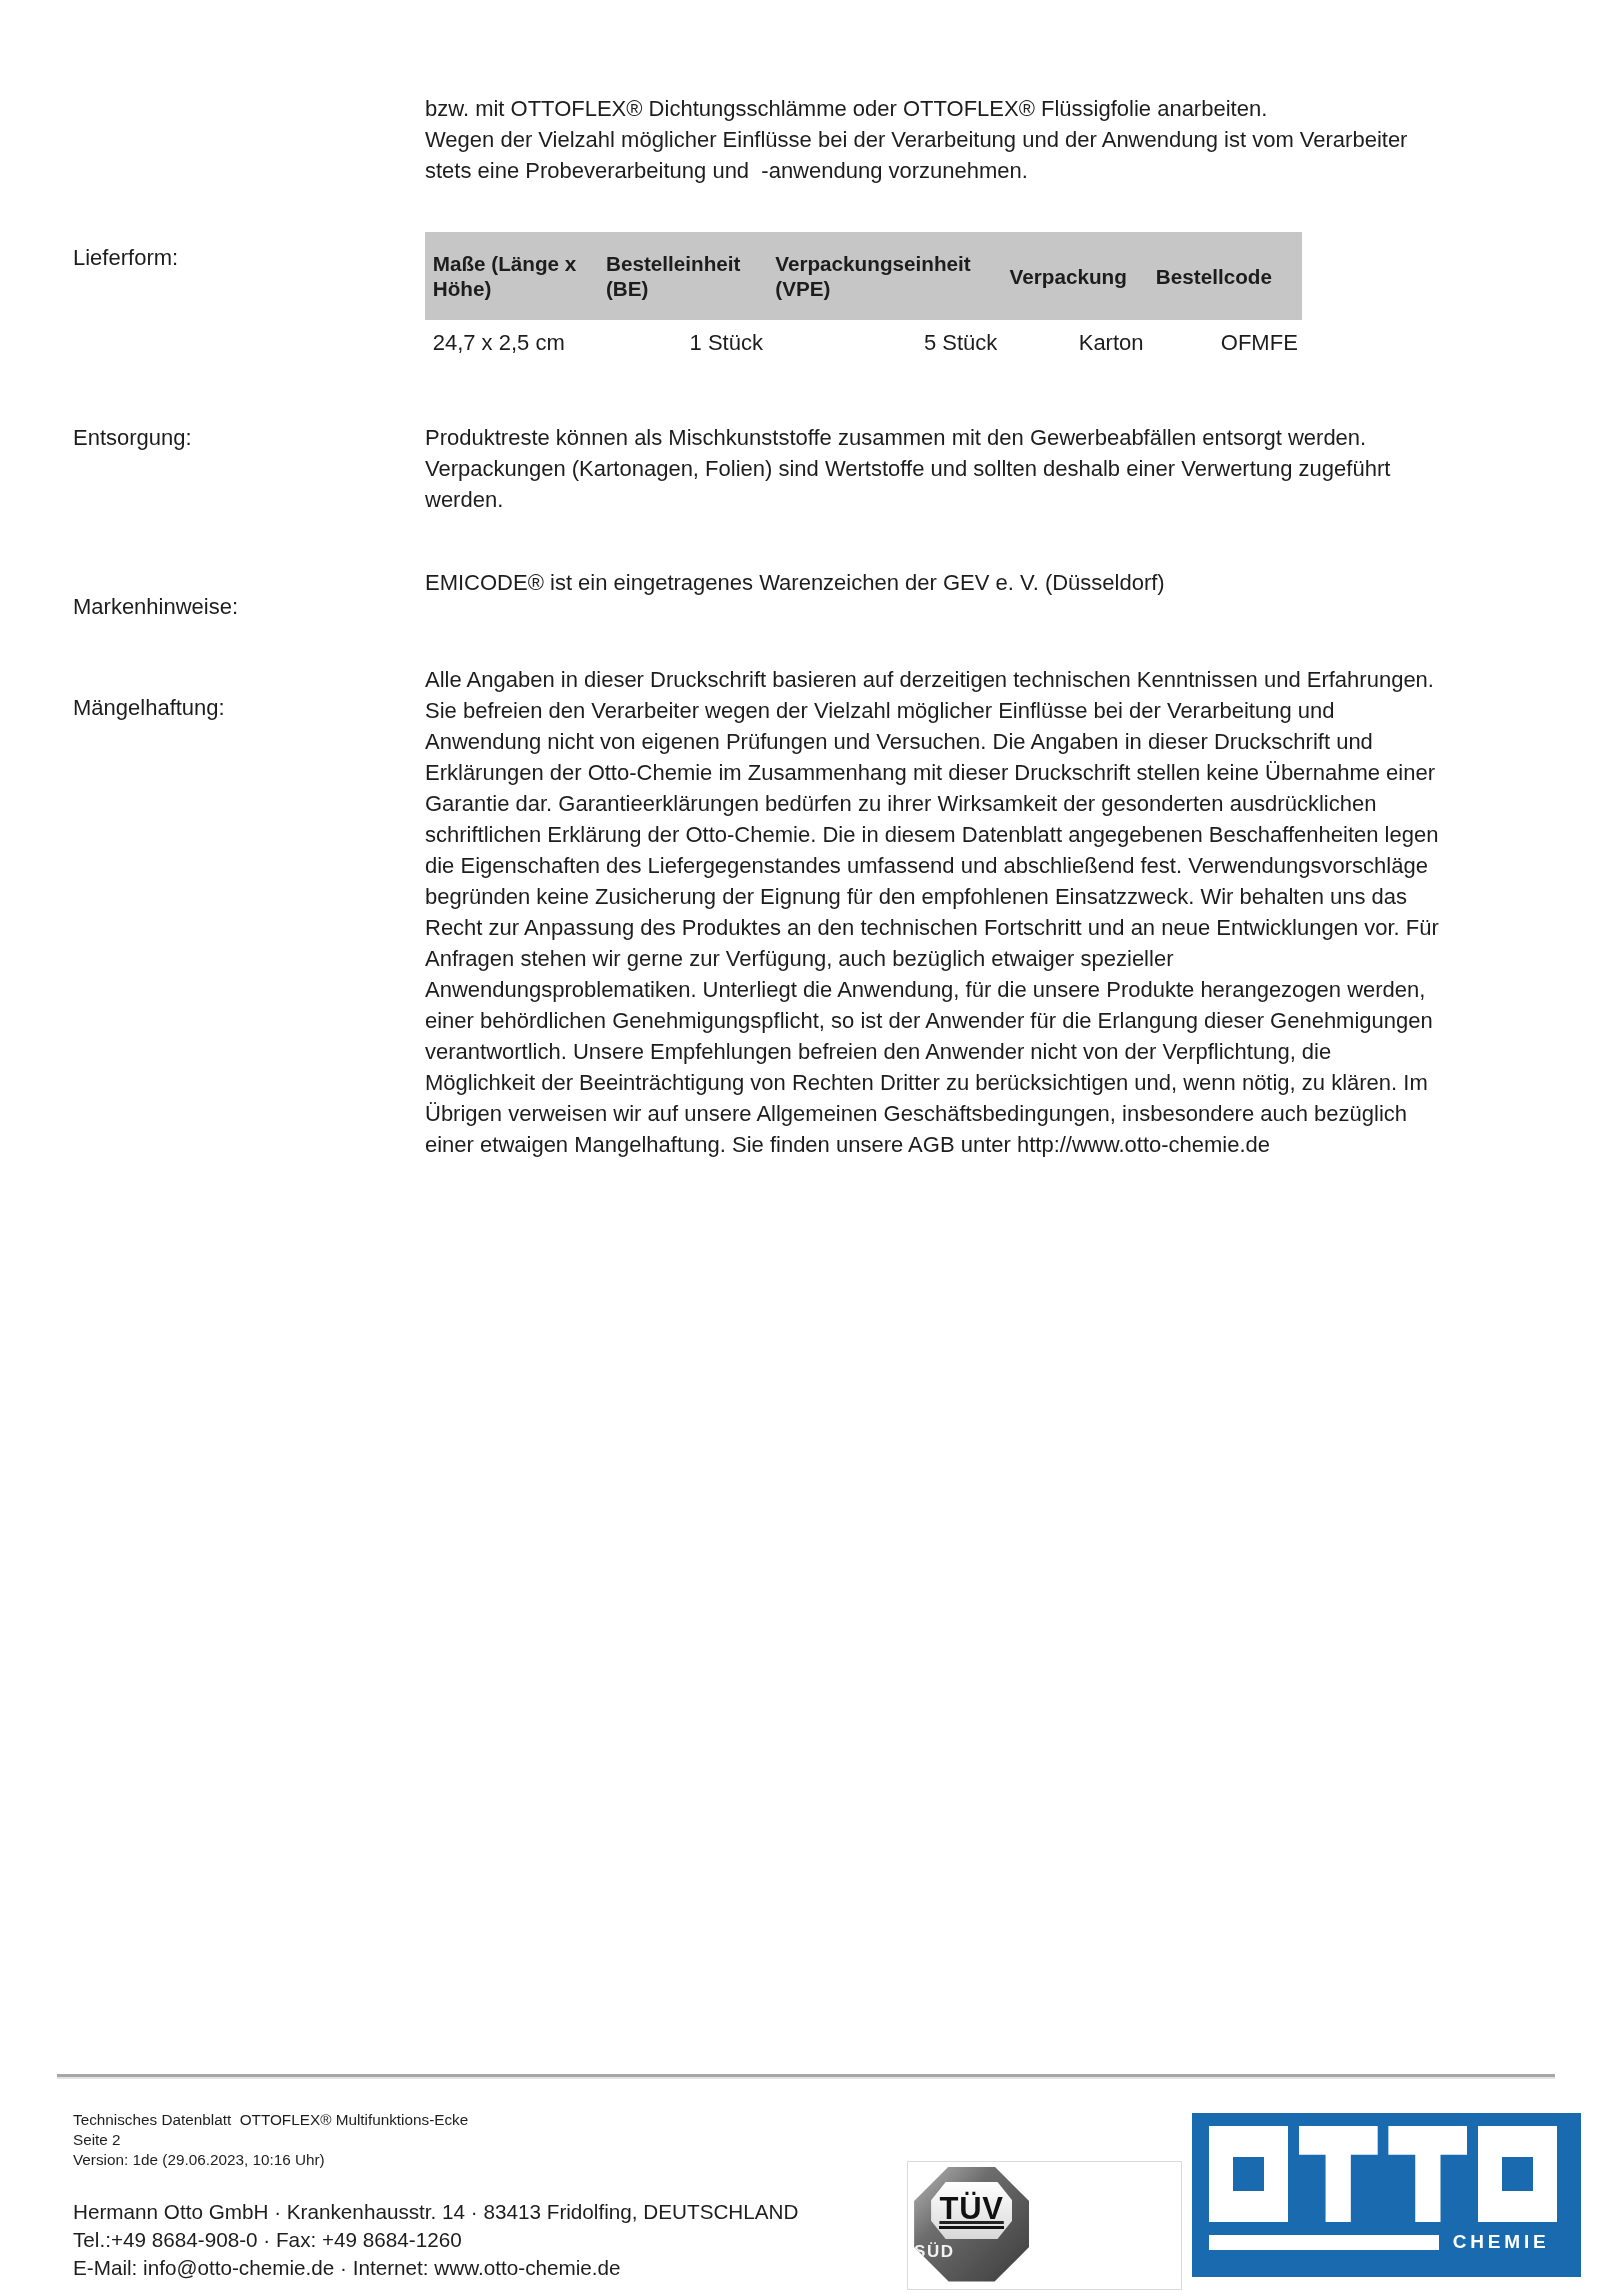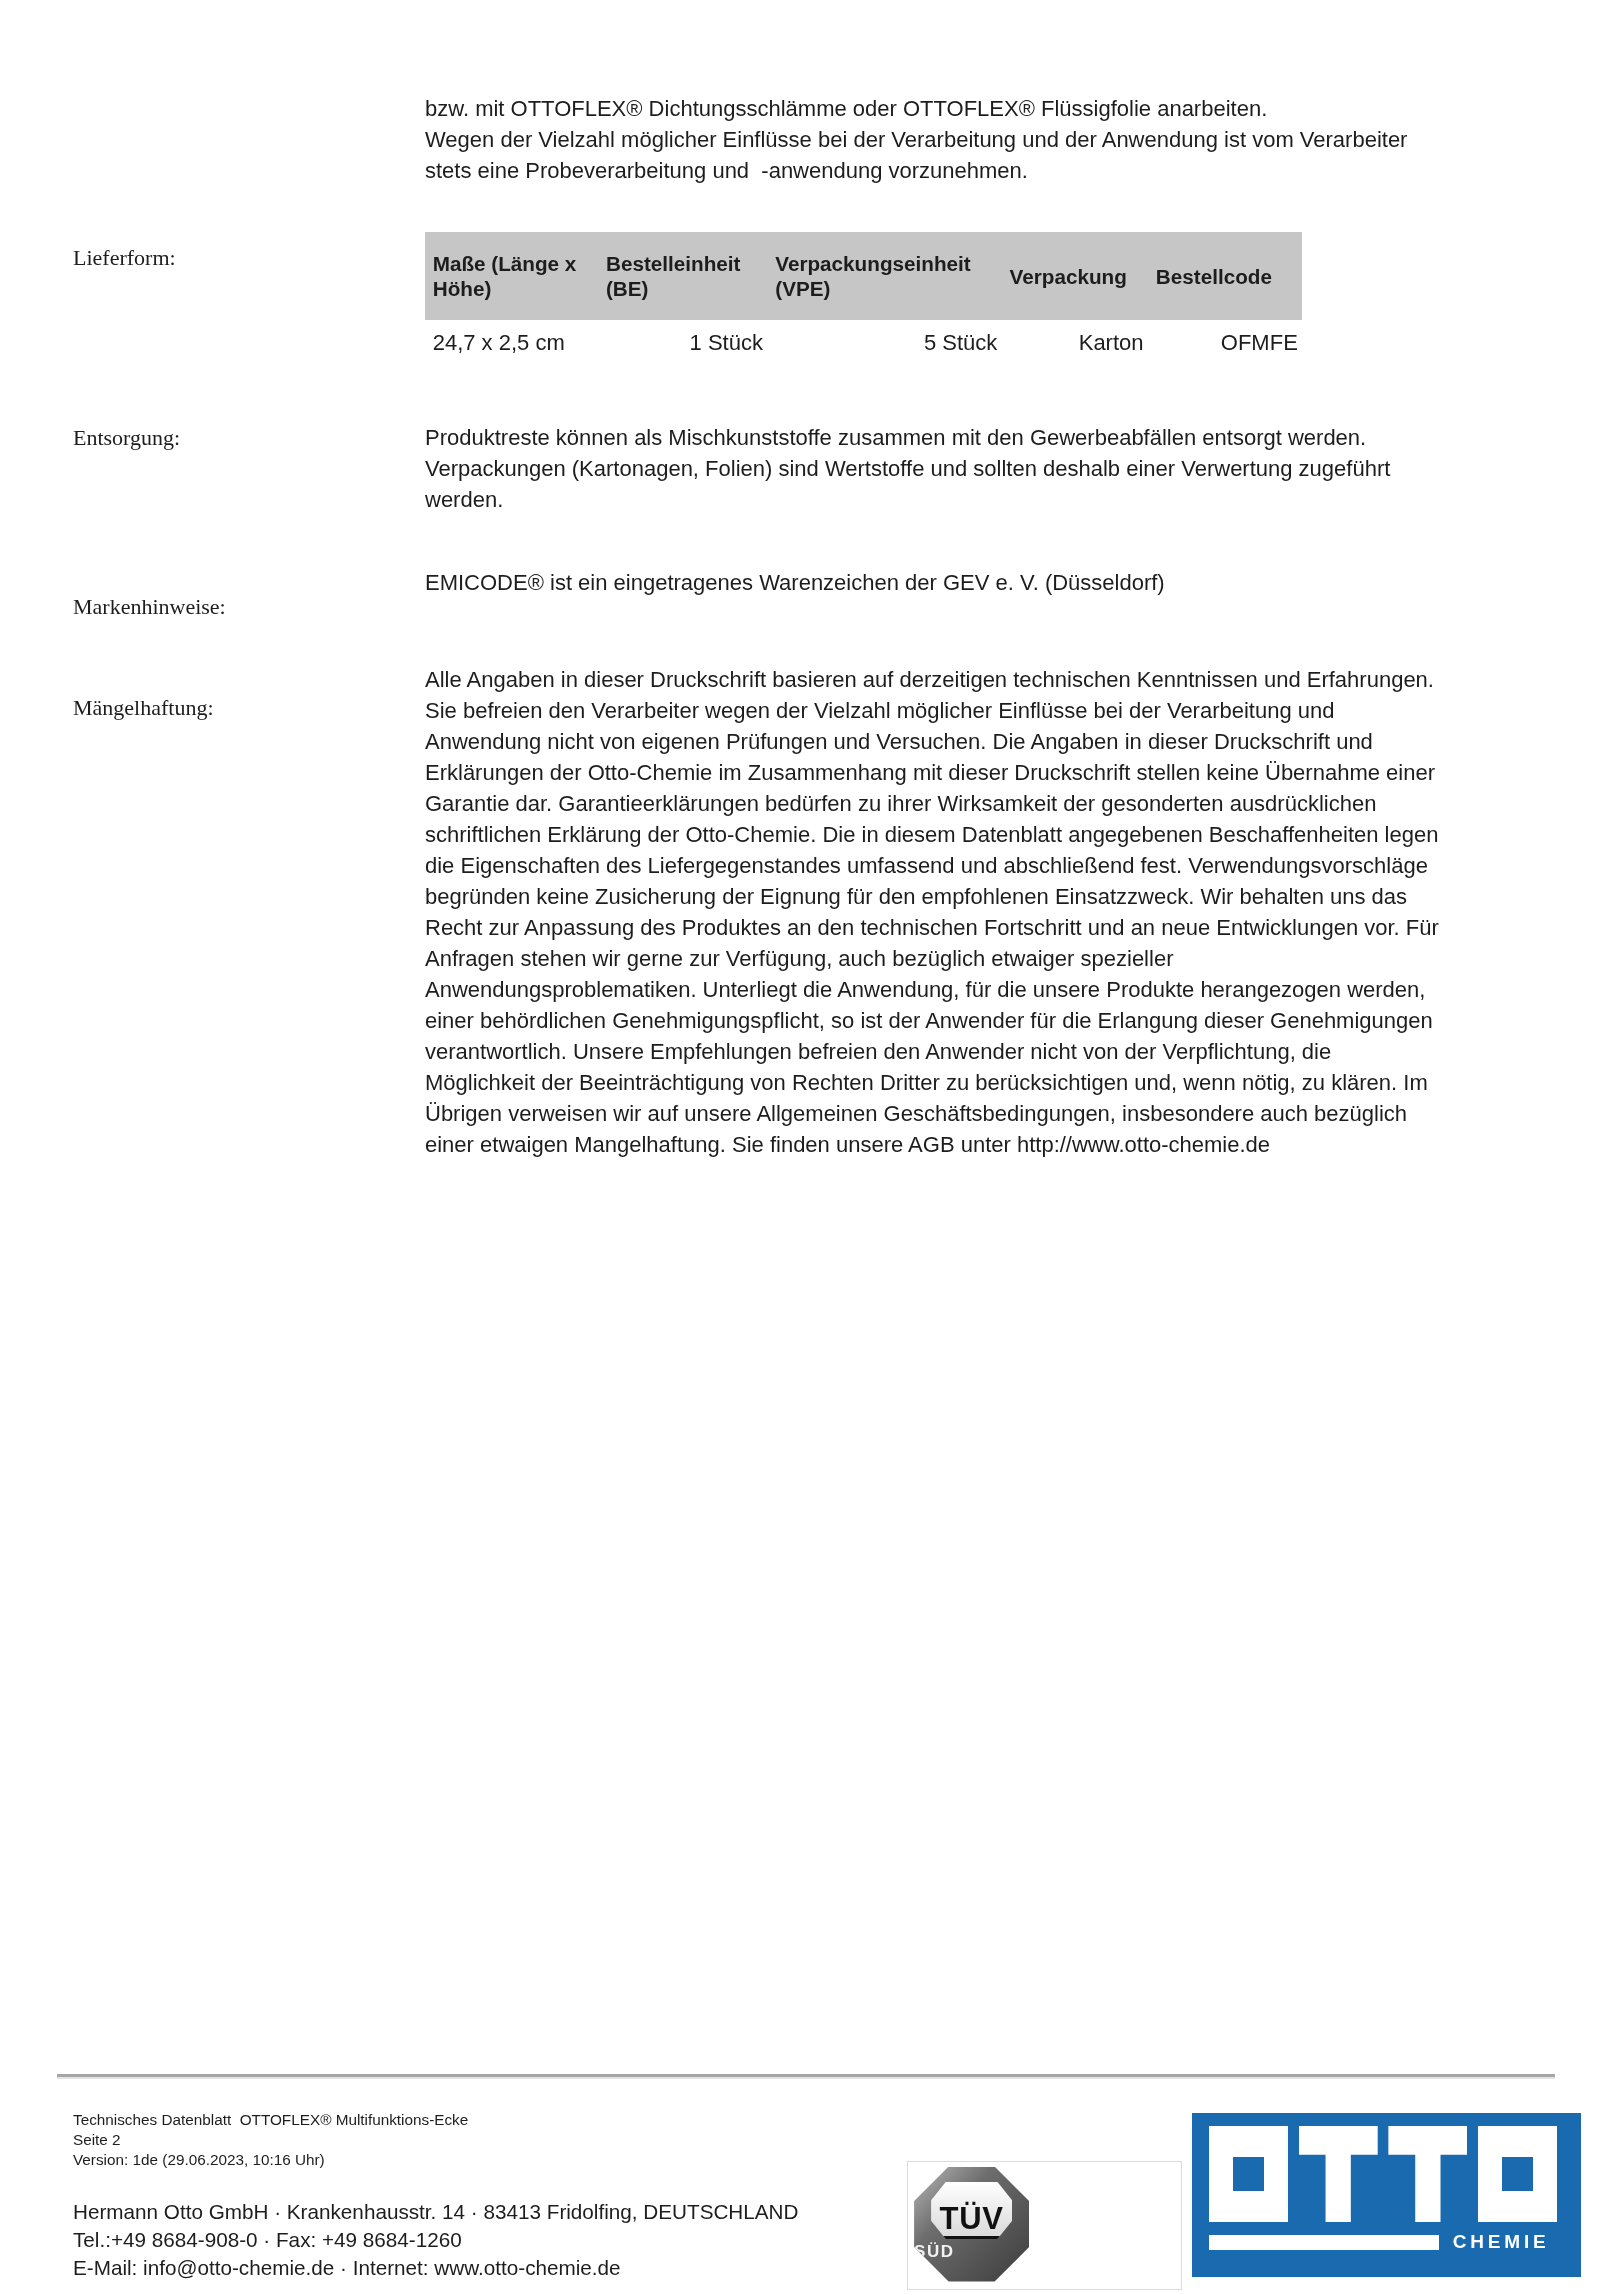--- a/index.html
+++ b/index.html
@@ -1,19 +1,19 @@
 <!DOCTYPE html>
 <html style="font-size:12.2px"><head>
 <meta charset="utf-8">
 <style>
   html,body { margin:0; padding:0; background:#ffffff; }
   body { width:1605px; height:2295px; font-family:"Liberation Sans","DejaVu Sans",sans-serif; color:#222; }
   .page { position:relative; width:1605px; height:2295px; background:#fff; overflow:hidden; }
 
-  .label { position:absolute; left:73px; font-size:22px; line-height:31px; white-space:pre; color:#1d1d1d;font-family:Liberation Serif, serif; }
+  .label { position:absolute; left:73px; font-size:22px; line-height:31px; white-space:pre; color:#1d1d1d; }
   .para  { position:absolute; left:425px; width:1171px; font-size:22px; line-height:31px; white-space:pre; color:#1d1d1d; }
 
   
   .delivery-table { position:absolute; left:425px; top:232px; border-collapse:collapse; table-layout:fixed; width:815px; }
   .delivery-table th {
     background:#c6c6c6; text-align:left; vertical-align:middle;
     font-size:20.7px; line-height:25px; font-weight:bold; color:#1d1d1d;
     padding:6.1px 4.6px 6.1px 7.7px; height:76px;
   }
   .delivery-table td {
@@ -36,21 +36,21 @@
 
   
   .tuv-box { position:absolute; left:907px; top:2161px; width:275px; height:129px;
              background:#fff; border:1.5px solid #dadada; box-sizing:border-box; }
   .octagon { position:absolute; left:6.1px; top:4.6px; width:115px; height:115px;
              background:linear-gradient(135deg,#b9b9b9 0%,#6d6d6d 35%,#3c3c3c 100%);
              clip-path:polygon(30% 0,70% 0,100% 30%,100% 70%,70% 100%,30% 100%,0 70%,0 30%); }
   .octagon-inner { position:absolute; left:17px; top:15.3px; width:81px; height:57px;
              background:linear-gradient(#ffffff,#d8d8d8);
              clip-path:polygon(18% 0,82% 0,100% 32%,100% 68%,82% 100%,18% 100%,0 68%,0 32%);
-             display:flex; align-items:flex-end; justify-content:center; }
+             display:flex; align-items:center; justify-content:center;text-decoration:underline; }
   .tuv-word { font-size:31px; font-weight:bold; color:#111; border-bottom:3.8px solid #111; line-height:34px; letter-spacing:0.8px; }
   .sued-word { position:absolute; left:0; right:0; top:75px; text-align:left;
              font-size:17px; font-weight:bold; color:#f2f2f2; letter-spacing:1.5px; }
   .iso-col { position:absolute; left:132px; top:9.2px; width:136px; }
   .iso-title { font-size:16px; font-weight:bold; color:#1d1d1d; line-height:19px; }
   .cert-lines { margin-top:7.7px; font-size:9.2px; line-height:11.5px; color:#9b9b9b; white-space:pre; }
   .tuv-url { margin-top:26px; font-size:9.2px; color:#9b9b9b; }
 
   
   .otto { position:absolute; left:1192px; top:2113px; width:389px; }

